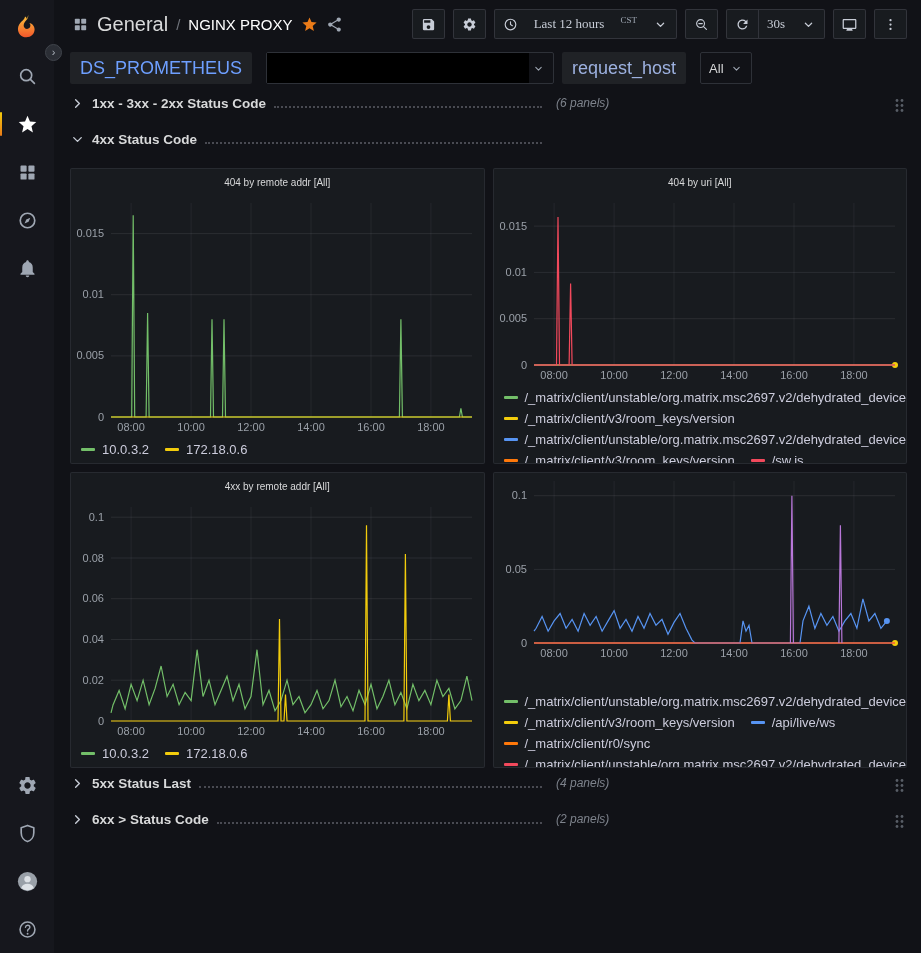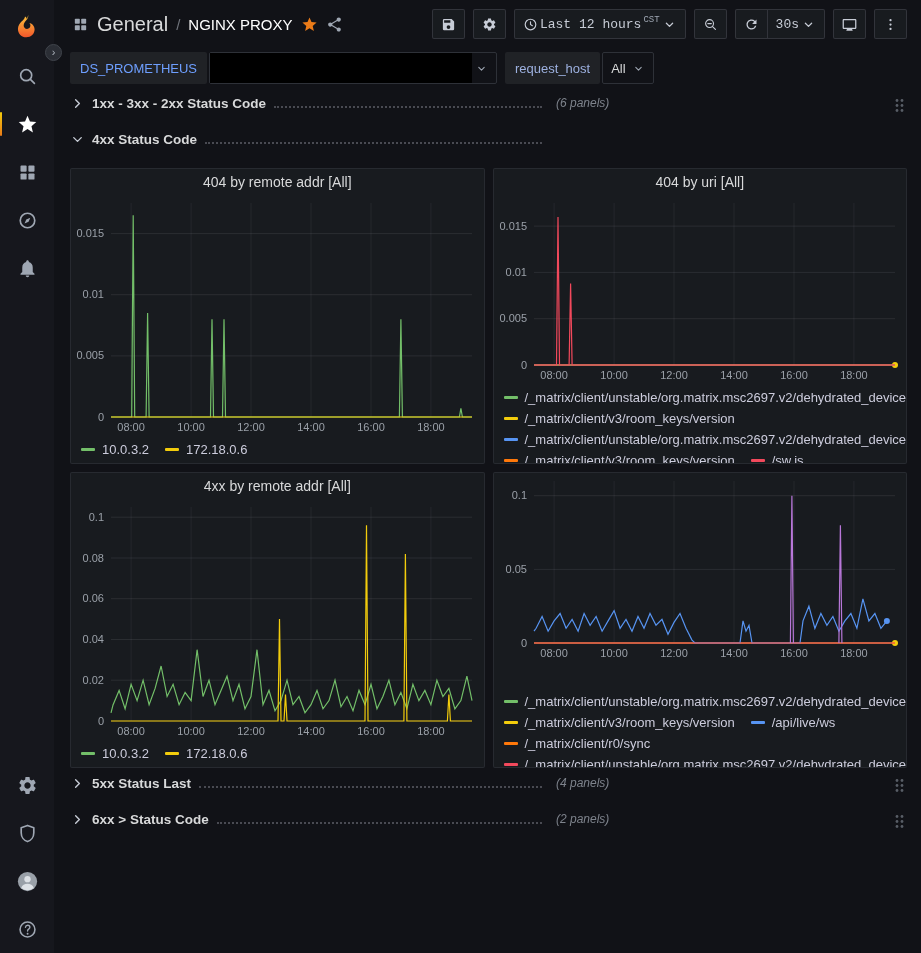--- a/index.html
+++ b/index.html
@@ -16,47 +16,47 @@
 .sidebar-toggle{position:fixed;left:45px;top:44px;width:17px;height:17px;border-radius:50%;background:#2b2e35;border:1px solid #40444b;color:#adb3bc;font-size:11px;line-height:14px;text-align:center;z-index:11;cursor:pointer}
 
 .header{margin-left:54px;height:48px;display:flex;align-items:center;padding:0 14px 0 18px;gap:8px}
 .crumb{display:flex;align-items:center;gap:8px}
 .icon-sm{width:17px;height:17px;color:#9fa7b3}
 .crumb-folder{font-size:20px;color:#d8d9da;cursor:pointer}
 .crumb-sep{color:#70747c;font-size:15px}
 .crumb-title{font-size:15px;font-weight:500;color:#fff}
 .fav-star{width:17px;height:17px;color:#eb7b18;cursor:pointer}
 .hdr-right{margin-left:auto;display:flex;align-items:center;gap:8px}
-.tbtn{display:flex;align-items:center;gap:2px;height:30px;padding:0 8px;background:#181b1f;border:1px solid rgba(204,204,220,.15);border-radius:2px;color:#c7ccd6;font-size:13px;cursor:pointer;font-family:Liberation Mono, monospace}
+.tbtn{display:flex;align-items:center;gap:16px;height:30px;padding:0 8px;background:#181b1f;border:1px solid rgba(204,204,220,.15);border-radius:2px;color:#c7ccd6;font-size:13px;cursor:pointer;font-family:Liberation Serif, serif}
 .tbtn svg{width:15px;height:15px;flex:none}
 .btn-group{display:flex}
 .btn-group .tbtn:first-child{border-radius:2px 0 0 2px;border-right:none}
 .btn-group .tbtn:last-child{border-radius:0 2px 2px 0}
 .tz{font-size:9px;color:#9fa7b3;position:relative;top:-4px}
 
 .submenu{margin-left:54px;height:40px;display:flex;align-items:center;padding:0 14px 0 16px;gap:8px}
 .var{display:flex;align-items:center}
-.var-label{height:32px;display:flex;align-items:center;padding:0 10px;background:#202226;border-radius:2px;font-size:13px;font-weight:500;color:#6e9fff;white-space:nowrap}
+.var-label{height:32px;display:flex;align-items:center;padding:0 10px;background:#202226;border-radius:2px;font-size:18px;font-weight:500;color:#6e9fff;white-space:nowrap}
 .var-label.host{color:#9db1e0;font-weight:400}
-.var-select{position:relative;height:32px;display:flex;align-items:center;gap:6px;padding:0 8px;background:#111217;border:1px solid #2e3138;border-radius:2px;font-size:13px;color:#d8d9da;cursor:pointer;margin-left:2px}
+.var-select{position:relative;height:32px;display:flex;align-items:center;gap:6px;padding:0 8px;background:#111217;border:1px solid #2e3138;border-radius:2px;font-size:13px;color:#d8d9da;cursor:pointer;margin-left:14px}
 .var-select svg{width:13px;height:13px;color:#9fa7b3}
 .var-select.redacted{width:288px;justify-content:flex-end}
 .redaction{position:absolute;left:0;top:0;bottom:0;right:24px;background:#000}
 
 main{margin-left:54px;padding:8px 14px 0 16px}
 .row-header{display:flex;align-items:flex-start;height:28px;margin-bottom:8px;cursor:pointer}
 .row-chev{width:15px;height:15px;color:#c7ccd6;margin-right:7px;flex:none}
 .row-left{display:flex;align-items:baseline;width:452px}
 .row-title{font-size:13.5px;font-weight:600;white-space:nowrap;color:#d8d9da}
 .dots{flex:1;border-bottom:2px dotted rgba(204,204,220,.3);margin:0 2px 4px 8px;min-width:20px}
 .row-count{font-size:12px;font-style:italic;color:#7e838c;margin-left:12px;white-space:nowrap}
 .drag-handle{margin-left:auto;color:#585d66;display:flex;align-items:center;cursor:grab;padding:2px}
 #panel-grid{display:grid;grid-template-columns:1fr 1fr;gap:8px;margin:0 0 8px}
 .panel{height:296px;background:#181b1f;border:1px solid rgba(204,204,220,.09);border-radius:2px;display:flex;flex-direction:column;overflow:hidden}
-.panel-title{height:26px;flex:none;display:flex;align-items:center;justify-content:center;font-size:14px;font-weight:500;color:#d8d9da;cursor:pointer}
+.panel-title{height:26px;flex:none;display:flex;align-items:center;justify-content:center;font-size:10px;font-weight:500;color:#d8d9da;cursor:pointer}
 .chart{flex:1;min-height:0;position:relative}
 .chart text{fill:#9aa0a8;font-size:11px;font-family:"Liberation Sans",sans-serif}
 .legend{flex:none;overflow:hidden;padding:2px 8px 0 10px;display:flex;flex-wrap:wrap;align-content:flex-start;column-gap:16px}
 .legend-item{display:flex;align-items:center;gap:7px;height:21px;cursor:pointer}
 .legend-label{font-size:13px;color:#ccccdc;white-space:nowrap}
 .swatch{width:14px;height:3px;border-radius:1px;flex:none}
 </style>
 </head>
 <body>
 

